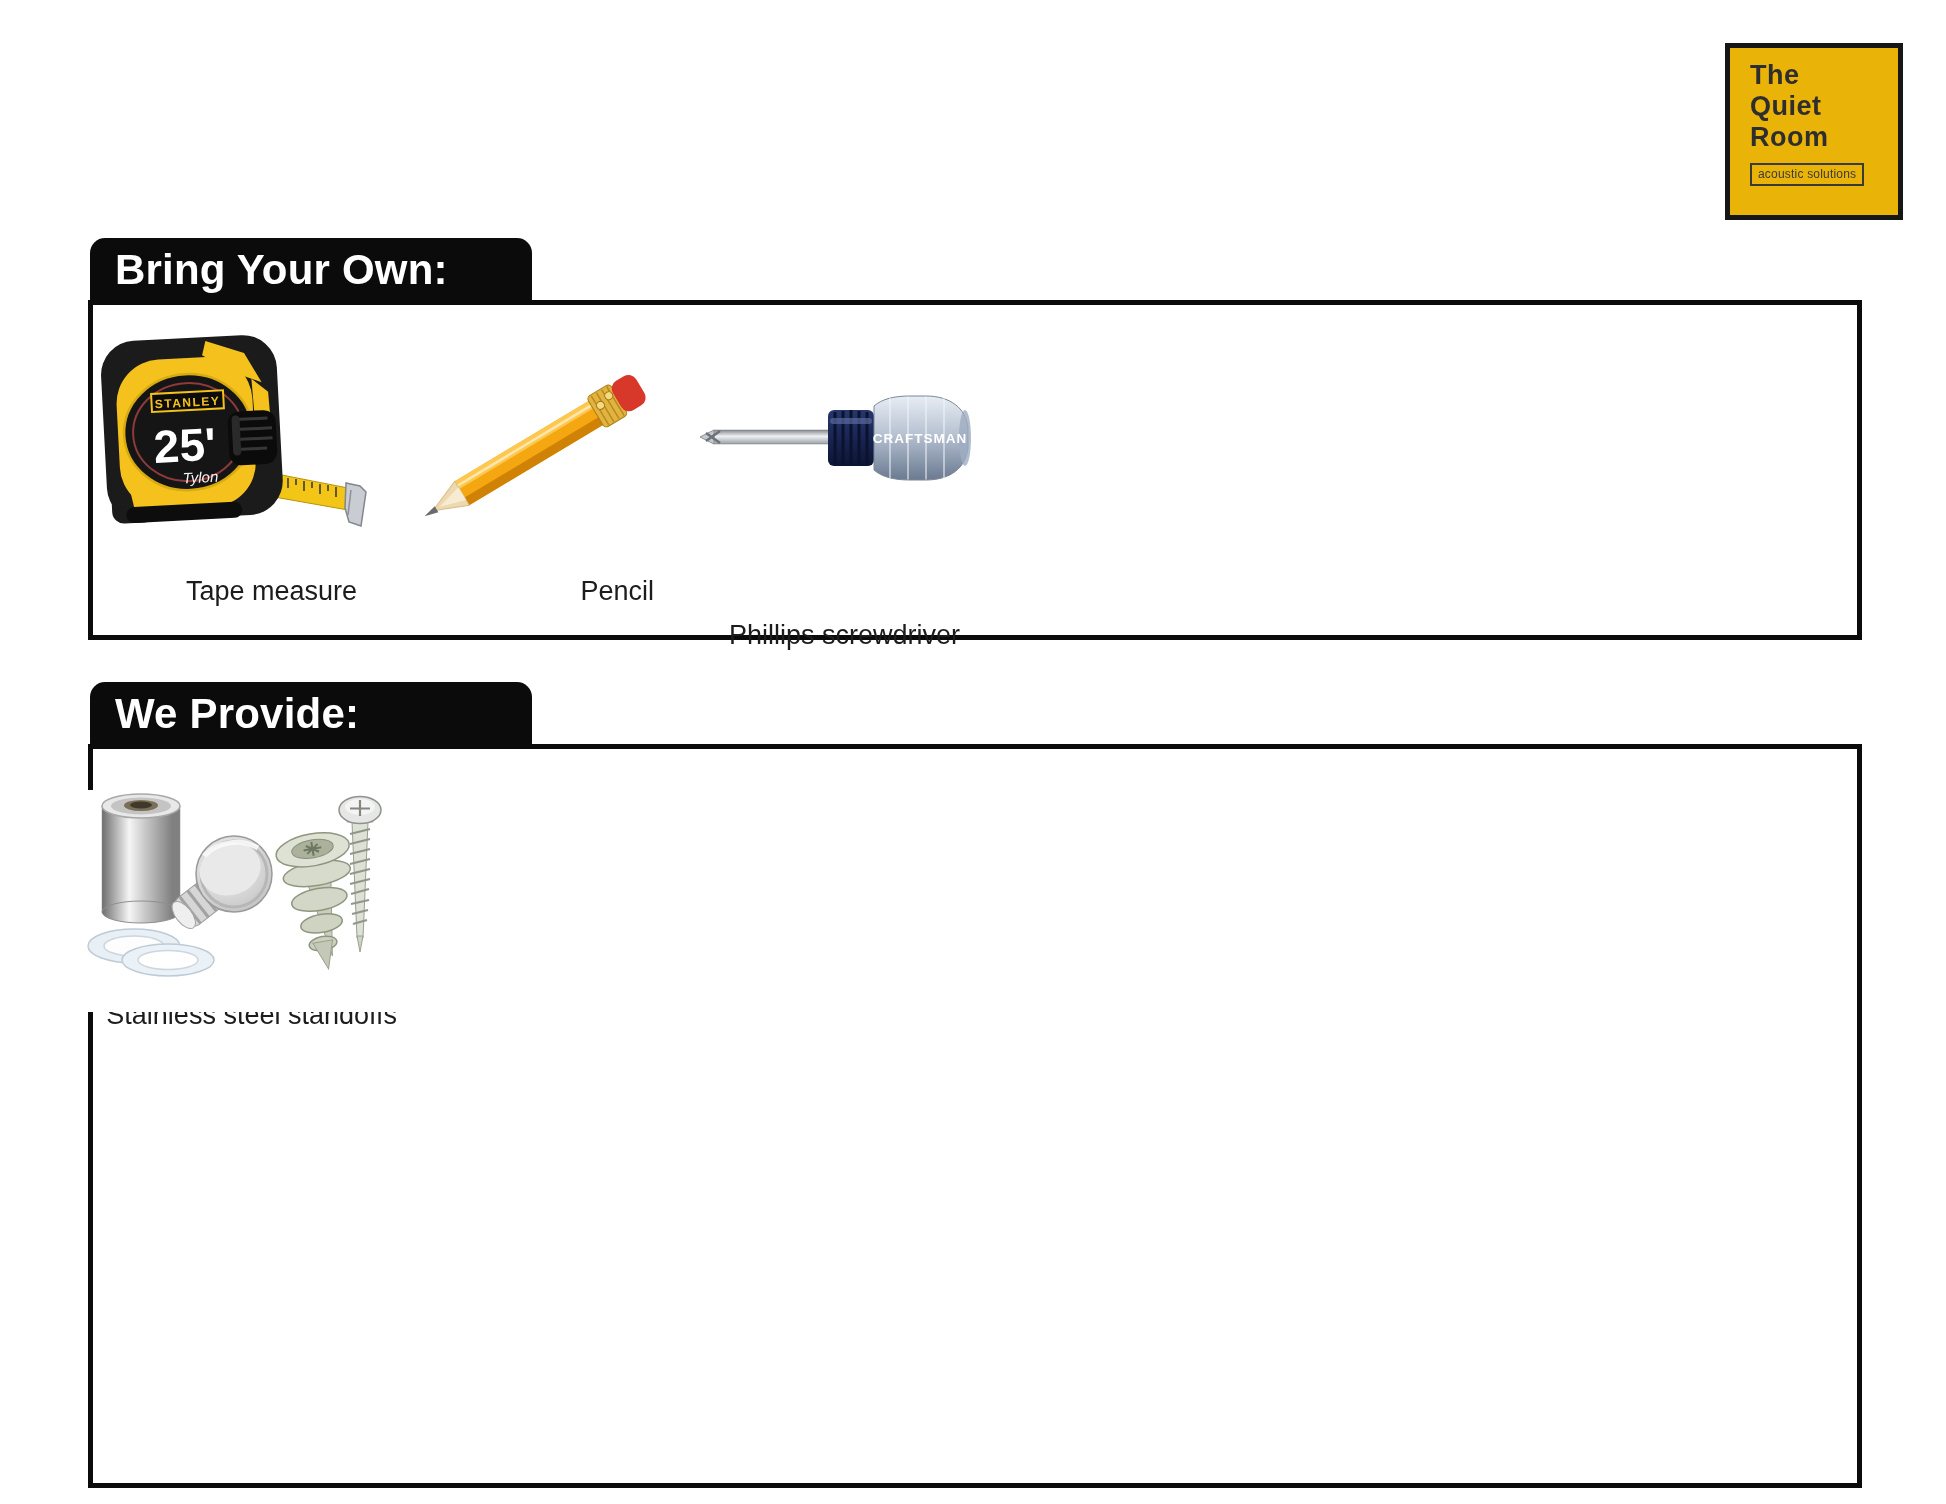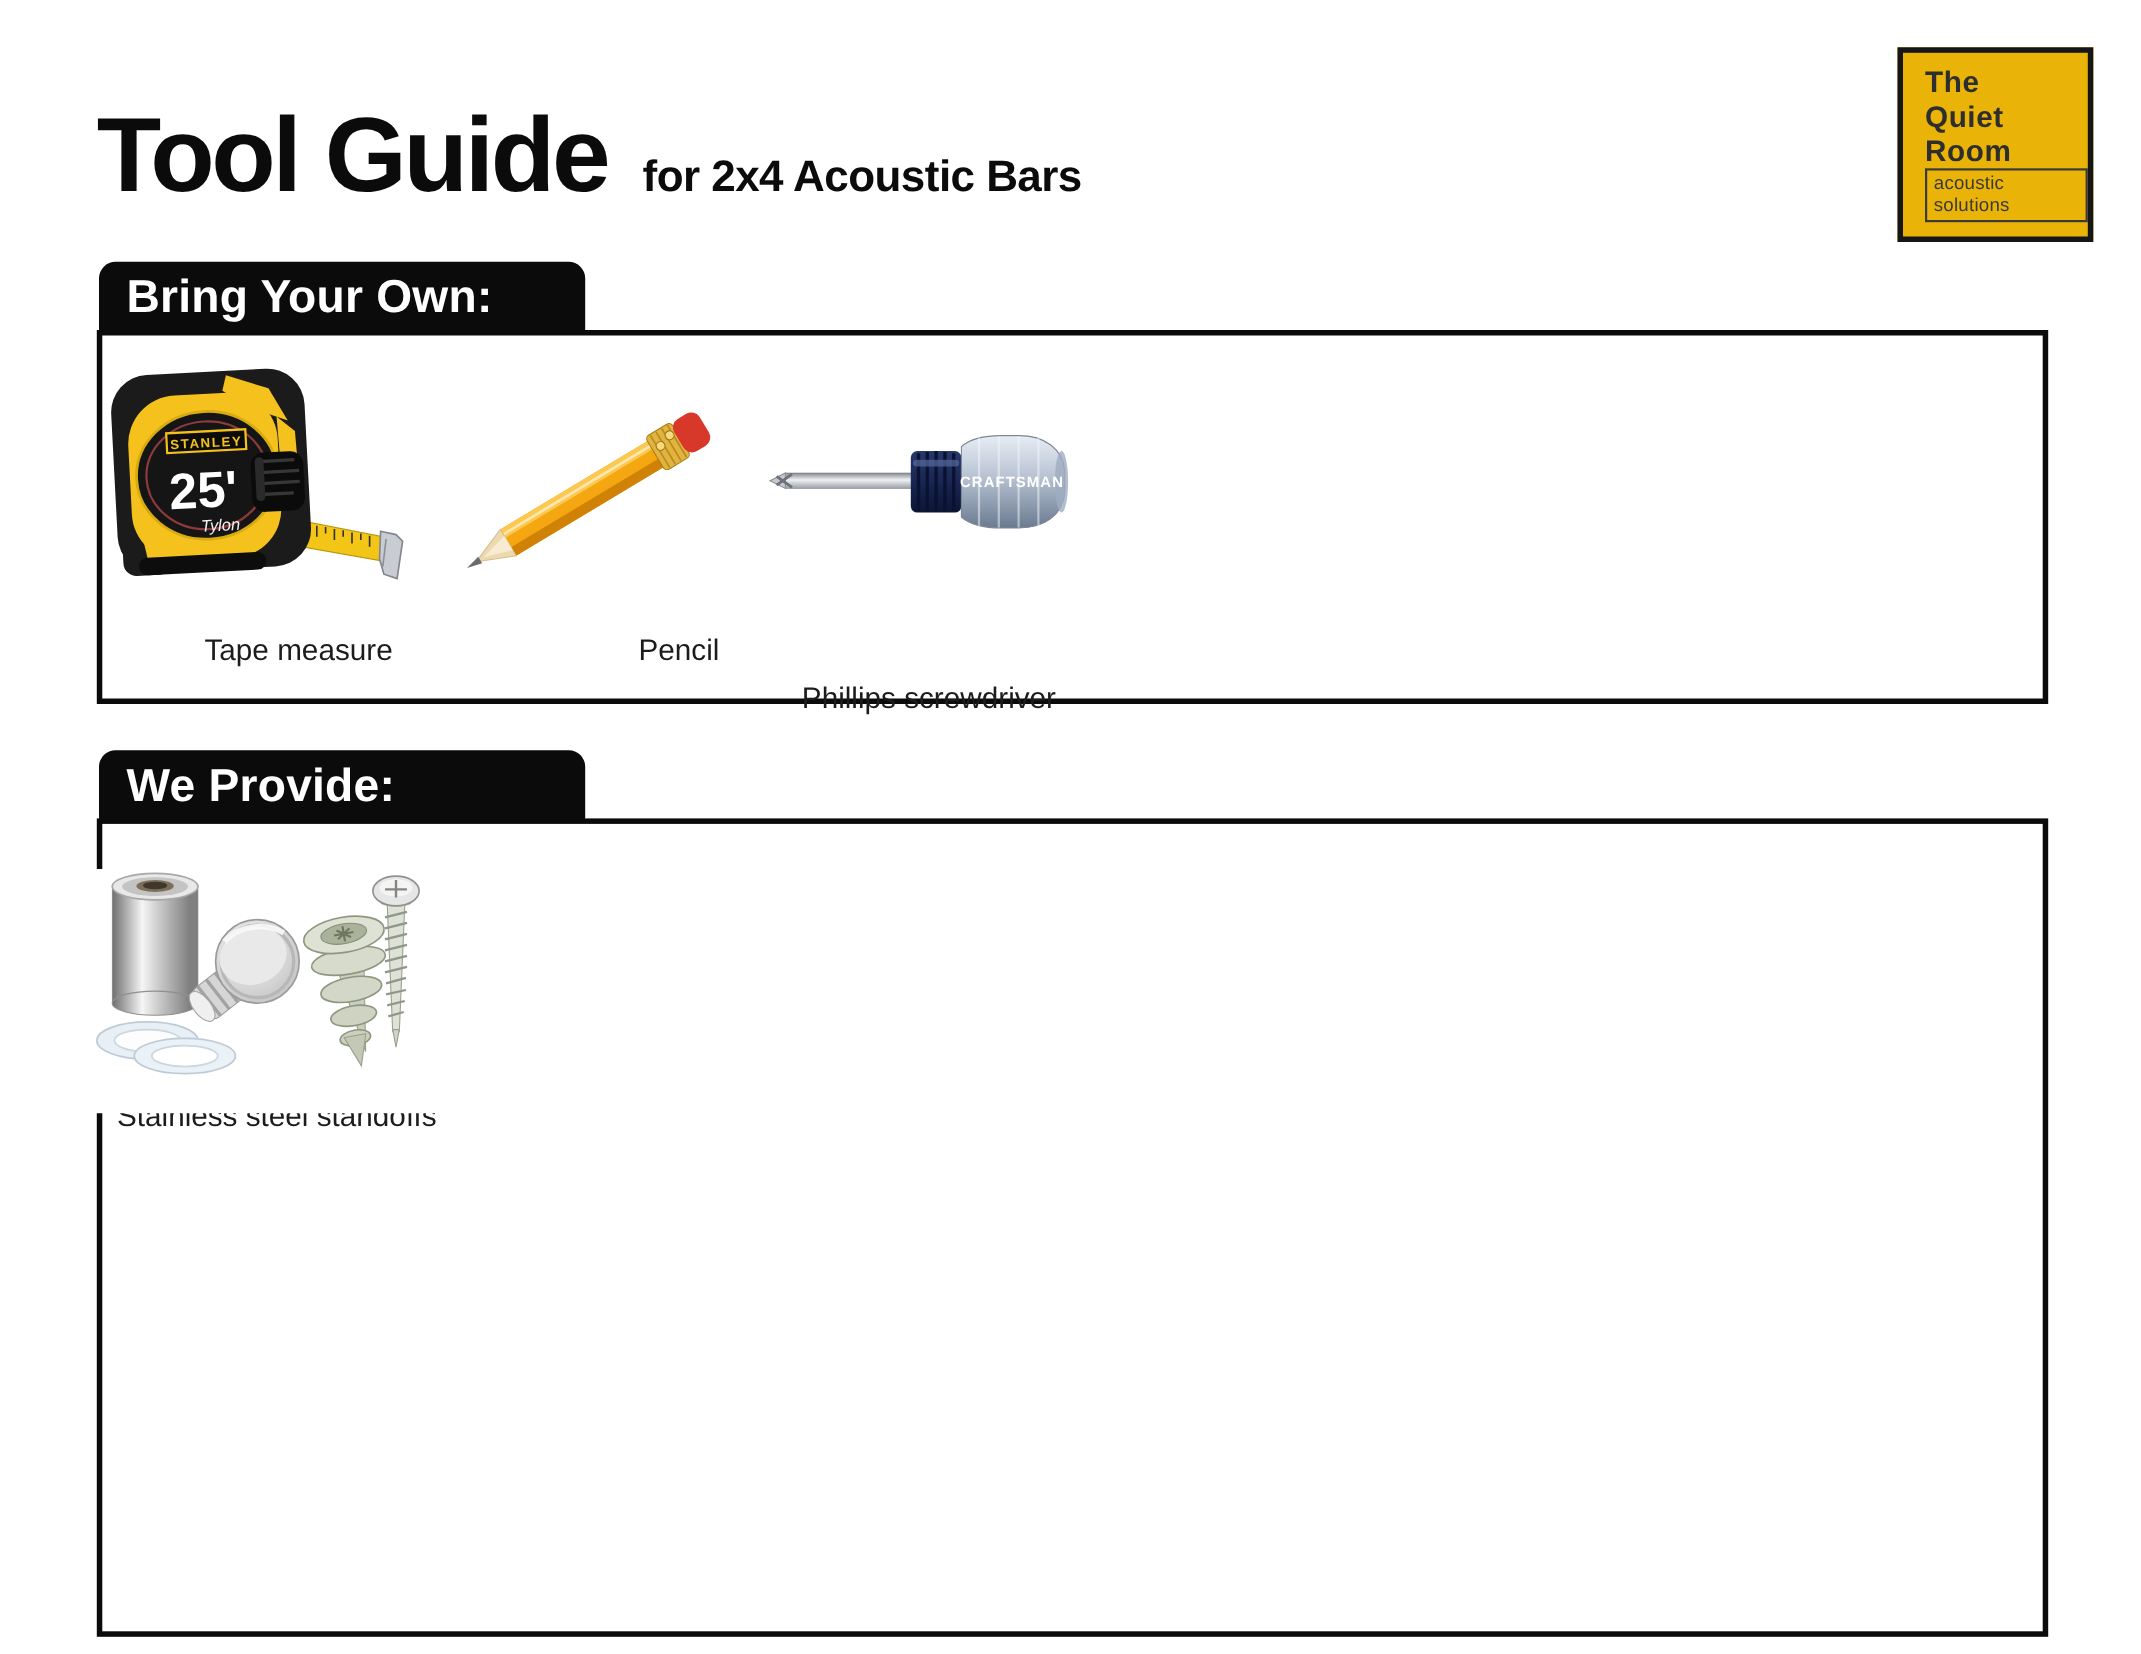--- a/index.html
+++ b/index.html
@@ -9,22 +9,22 @@
     font-family:"Liberation Sans", sans-serif; color:#0c0c0c; overflow:hidden;
   }
   
   .title-row { position:absolute; left:88px; top:94px; display:flex; align-items:baseline; gap:32px; }
   .page-title { font-size:96px; font-weight:bold; letter-spacing:-3px; line-height:1; color:#0b0b0b; }
   .page-subtitle { font-size:40px; font-weight:bold; letter-spacing:-0.5px; color:#0b0b0b; }
   
   .logo { position:absolute; left:1725px; top:43px; width:178px; height:177px;
           border:5px solid #161616; background:#eab308; padding:12px 0 0 20px; }
   .logo-line { font-size:27px; font-weight:bold; line-height:31px; color:#2e2e2e; letter-spacing:0.5px; }
-  .logo-tagline { display:inline-block; border:2px solid #3a3a3a;
-          font-size:17px; color:#3a3a3a; padding:2px 6px 3px 6px; letter-spacing:0.2px; }
+  .logo-tagline { display:inline-block; margin-top:10px; border:2px solid #3a3a3a;
+          font-size:12px; color:#3a3a3a; padding:2px 6px 3px 6px; letter-spacing:0.2px; }
   
   .tab { position:absolute; left:90px; width:442px; height:64px; background:#0b0b0b;
          border-radius:15px 15px 3px 3px; display:flex; align-items:center; padding-left:25px; z-index:2; }
   .tab-label { color:#ffffff; font-weight:bold; font-size:42px; letter-spacing:0.2px; }
   .tab-byo { top:238px; }
   .tab-wp  { top:682px; }
   .panel { position:absolute; left:88px; width:1774px; border:5px solid #0b0b0b; background:#ffffff; z-index:1; }
   .panel-byo { top:300px; height:340px; }
   .panel-wp  { top:744px; height:744px; }
   
@@ -39,24 +39,20 @@
   .cap-tape   { left:117px; top:576px; width:240px; }
   .cap-pencil { left:414px; top:576px; width:240px; }
   .cap-screw  { left:700px; top:576px; width:260px;margin-top:44px; }
   .cap-hw     { left:77px;  top:1000px; width:320px; }
 </style>
 </head>
 <body>
 
 <div class="page">
 
-  <div class="title-row">
-    <div class="page-title">Tool Guide</div>
-    <div class="page-subtitle">for 2x4 Acoustic Bars</div>
-  </div>
 
   <div class="logo">
     <div class="logo-line">The</div>
     <div class="logo-line">Quiet</div>
     <div class="logo-line">Room</div>
     <div class="logo-tagline">acoustic solutions</div>
   </div>
 
   <div class="tab tab-byo">
     <span class="tab-label">Bring Your Own:</span>

